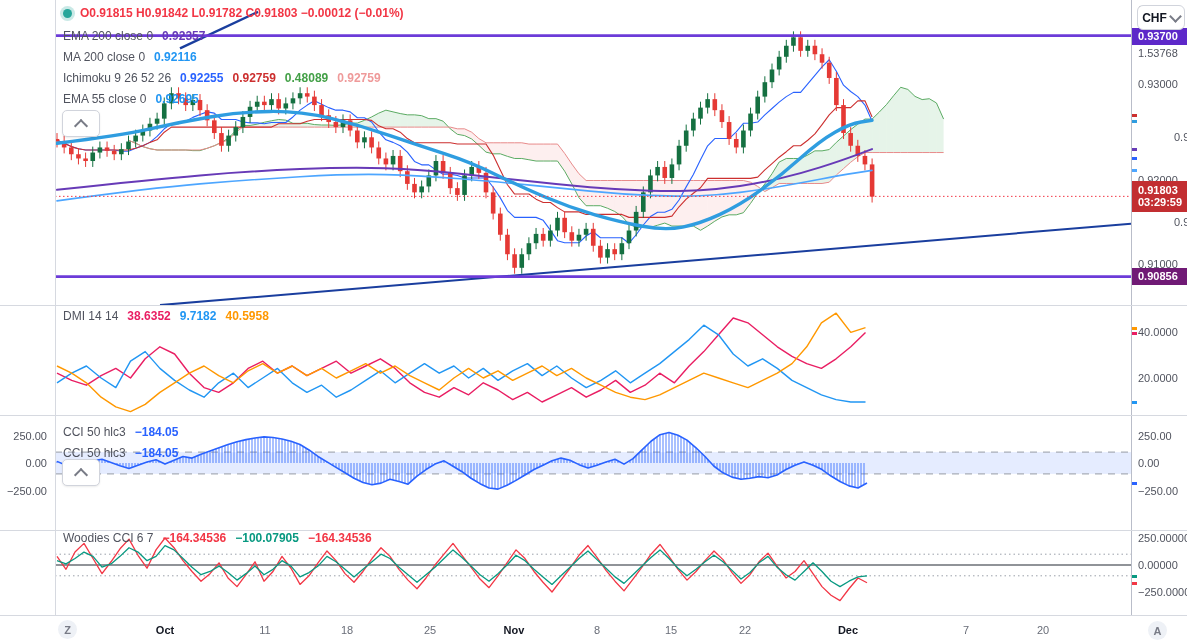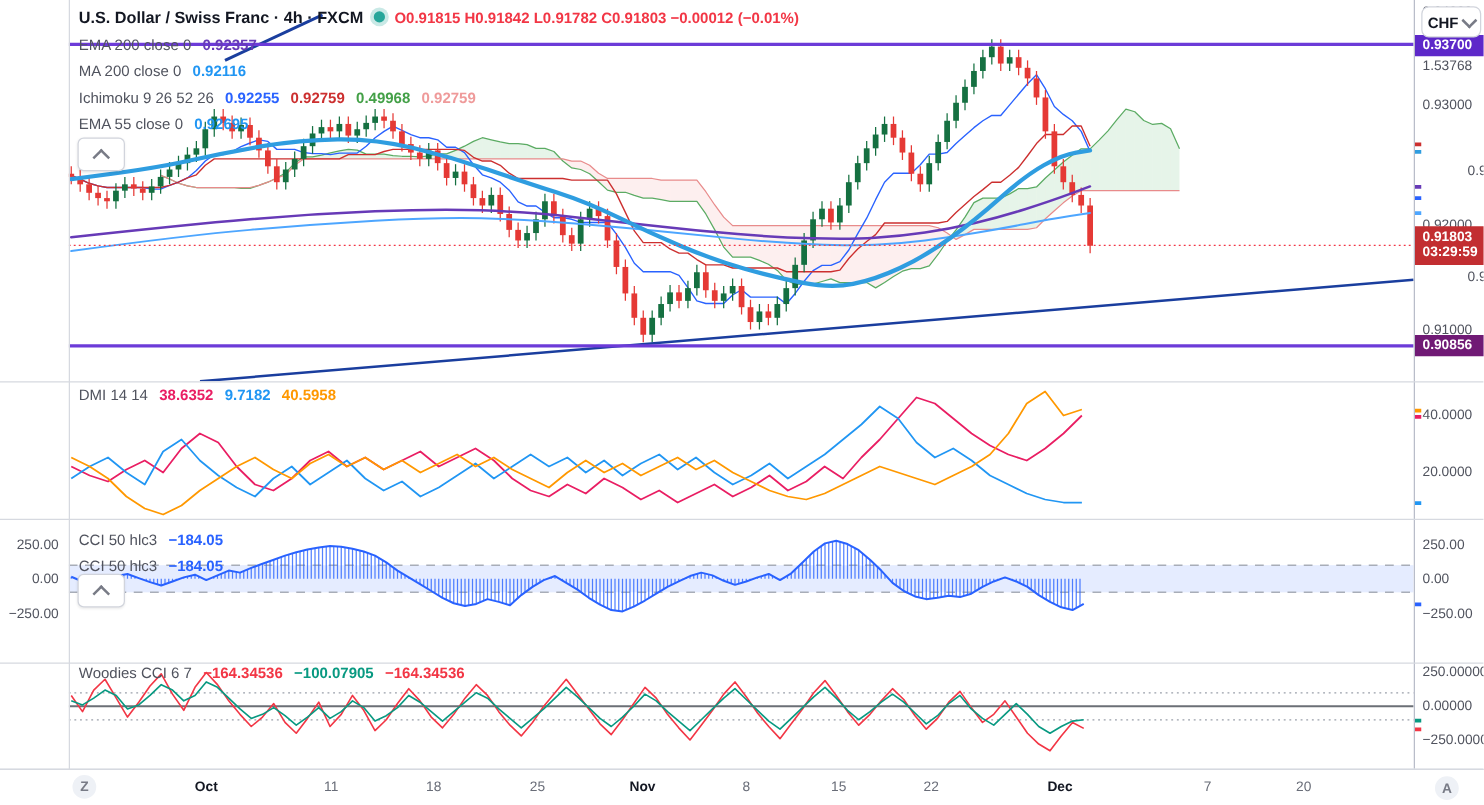--- a/index.html
+++ b/index.html
@@ -684,39 +684,38 @@
       <line x1="0" y1="24.2" x2="1076" y2="24.2" stroke="#9aa0aa" stroke-width="1" stroke-dasharray="1.5,3"></line>
       <line x1="0" y1="45.8" x2="1076" y2="45.8" stroke="#9aa0aa" stroke-width="1" stroke-dasharray="1.5,3"></line>
       <line x1="0" y1="35" x2="1076" y2="35" stroke="#6b6f76" stroke-width="1.5"></line>
       <polyline points="2,26.36 11,39.32 20,22.04 29,13.399999999999999 38,28.52 47,43.64 56,31.76 65,18.8 74,9.080000000000002 83,25.28 92,38.24 101,19.880000000000003 110,8 119,17.72 128,30.68 137,41.48 146,51.2 155,43.64 164,32.84 173,47.96 182,56.6 191,44.72 200,31.76 209,51.2 218,41.48 227,26.36 236,38.24 245,54.44 254,45.8 263,32.84 272,20.96 281,30.68 290,43.64 299,52.28 308,41.48 317,28.52 326,17.72 335,26.36 344,39.32 353,50.12 362,58.76 371,47.96 380,35 389,24.2 398,13.399999999999999 407,25.28 416,37.16 425,49.04 434,57.68 443,45.8 452,32.84 461,19.880000000000003 470,28.52 479,41.48 488,52.28 497,62 506,50.12 515,38.24 524,25.28 533,15.559999999999999 542,27.44 551,40.4 560,51.2 569,60.92 578,49.04 587,37.16 596,24.2 605,14.48 614,26.36 623,39.32 632,50.12 641,41.48 650,30.68 659,20.96 668,29.6 677,42.56 686,53.36 695,44.72 704,31.76 713,23.12 722,36.08 731,47.96 740,41.48 749,30.68 758,43.64 767,56.6 776,65.24 785,70.64 794,58.76 803,47.96 812,52.712" fill="none" stroke="#f23645" stroke-width="1.3" stroke-linejoin="round"></polyline>
       <polyline points="2,30.68 11,33.92 20,28.52 29,22.04 38,26.36 47,37.16 56,33.92 65,26.36 74,17.72 83,22.04 92,30.68 101,26.36 110,15.559999999999999 119,19.880000000000003 128,28.52 137,37.16 146,44.72 155,41.48 164,36.08 173,42.56 182,50.12 191,43.64 200,36.08 209,44.72 218,39.32 227,30.68 236,36.08 245,46.879999999999995 254,42.56 263,36.08 272,26.36 281,31.76 290,39.32 299,46.879999999999995 308,39.32 317,31.76 326,24.2 335,28.52 344,37.16 353,44.72 362,52.28 371,44.72 380,37.16 389,28.52 398,19.880000000000003 407,27.44 416,36.08 425,44.72 434,51.2 443,43.64 452,35 461,25.28 470,30.68 479,39.32 488,46.879999999999995 497,54.44 506,45.8 515,37.16 524,28.52 533,20.96 542,29.6 551,38.24 560,46.879999999999995 569,53.36 578,44.72 587,36.08 596,27.44 605,19.880000000000003 614,28.52 623,38.24 632,45.8 641,39.32 650,31.76 659,25.28 668,31.76 677,40.4 686,49.04 695,42.56 704,32.84 713,26.36 722,37.16 731,44.72 740,50.12 749,41.48 758,32.84 767,41.48 776,51.2 785,56.6 794,51.2 803,46.879999999999995 812,45.8" fill="none" stroke="#089981" stroke-width="1.3" stroke-linejoin="round"></polyline>
     </svg>
 
   <div class="vline" style="left:55px;height:644px"></div>
 
   <div class="title-row">
-    <span class="symbol">U.S. Dollar / Swiss Franc · 4h · FXCM</span>
     <span class="status-dot" id="status-dot" style="background: rgb(38, 166, 154);"></span>
     <span class="ohlc" id="ohlc-values" style="color: rgb(242, 54, 69);">O0.91815  H0.91842  L0.91782  C0.91803  −0.00012 (−0.01%)</span>
   </div>
 
   <div id="generated-labels">
       <div class="ind-row" style="left: 63px; top: 29px;">
         <span class="ind-label">EMA 200 close 0</span>
         <span class="ind-val" style="color: rgb(103, 58, 183);">0.92357</span>
       </div>
       <div class="ind-row" style="left: 63px; top: 50px;">
         <span class="ind-label">MA 200 close 0</span>
         <span class="ind-val" style="color: rgb(33, 150, 243);">0.92116</span>
       </div>
       <div class="ind-row" style="left: 63px; top: 71px;">
         <span class="ind-label">Ichimoku 9 26 52 26</span>
         <span class="ind-val" style="color: rgb(41, 98, 255);">0.92255</span>
         <span class="ind-val" style="color: rgb(204, 47, 47);">0.92759</span>
-        <span class="ind-val" style="color: rgb(67, 160, 71);">0.49968</span>
+        <span class="ind-val" style="color: rgb(67, 160, 71);">0.48089</span>
         <span class="ind-val" style="color: rgb(239, 154, 154);">0.92759</span>
       </div>
       <div class="ind-row" style="left: 63px; top: 92px;">
         <span class="ind-label">EMA 55 close 0</span>
         <span class="ind-val" style="color: rgb(33, 150, 243);">0.92695</span>
       </div>
       <div class="ind-row" style="left: 63px; top: 309px;">
         <span class="ind-label">DMI 14 14</span>
         <span class="ind-val" style="color: rgb(233, 30, 99);">38.6352</span>
         <span class="ind-val" style="color: rgb(33, 150, 243);">9.7182</span>

